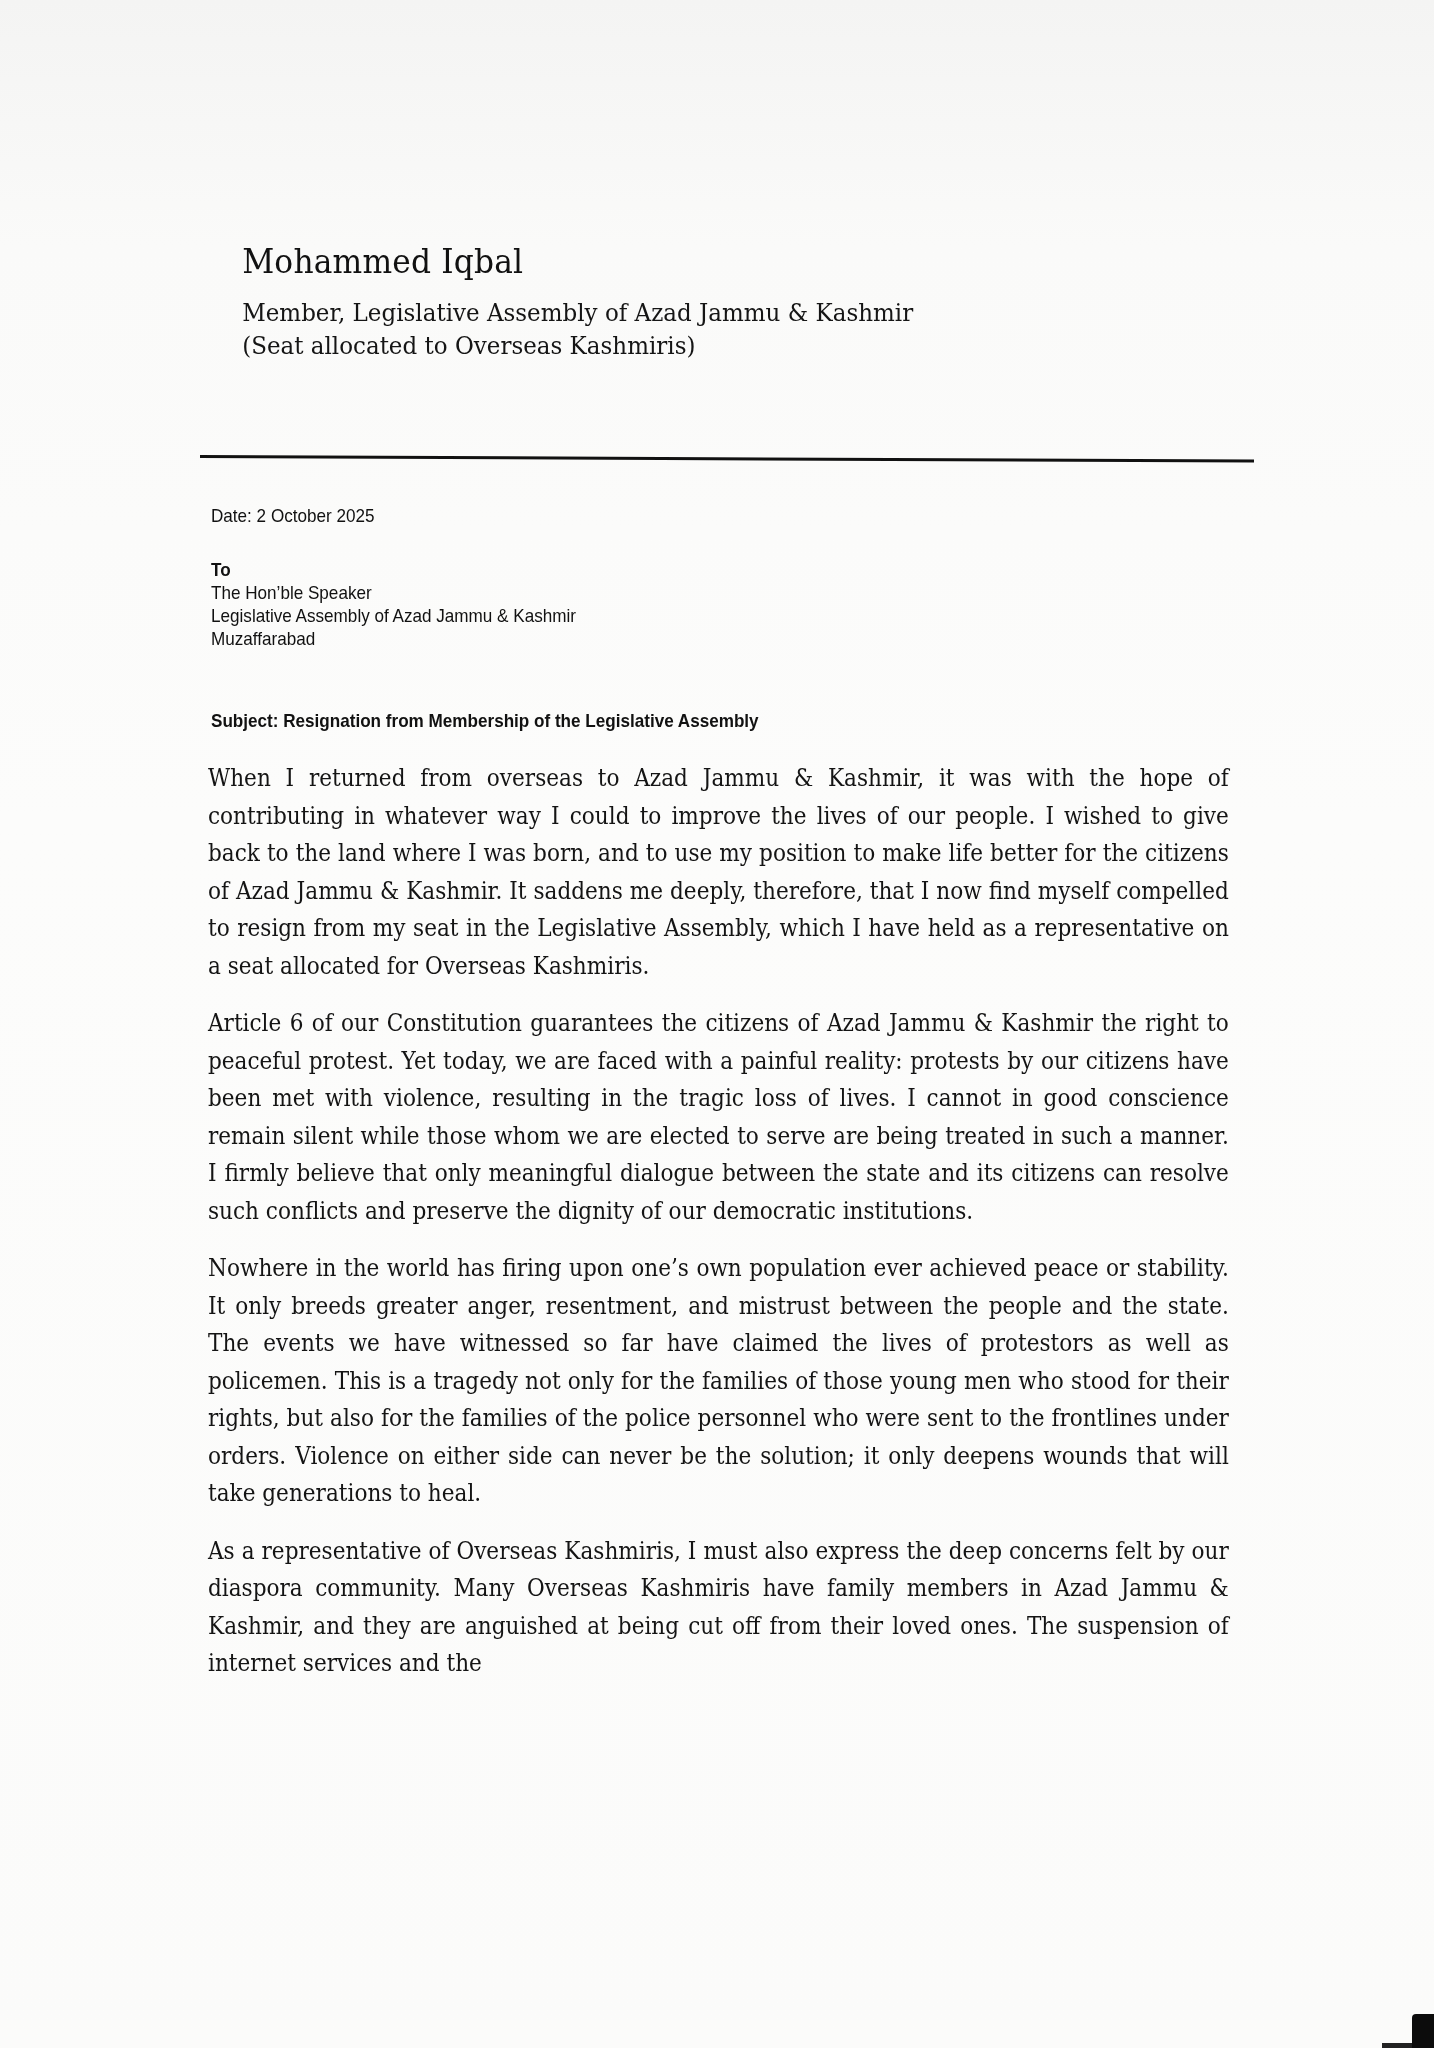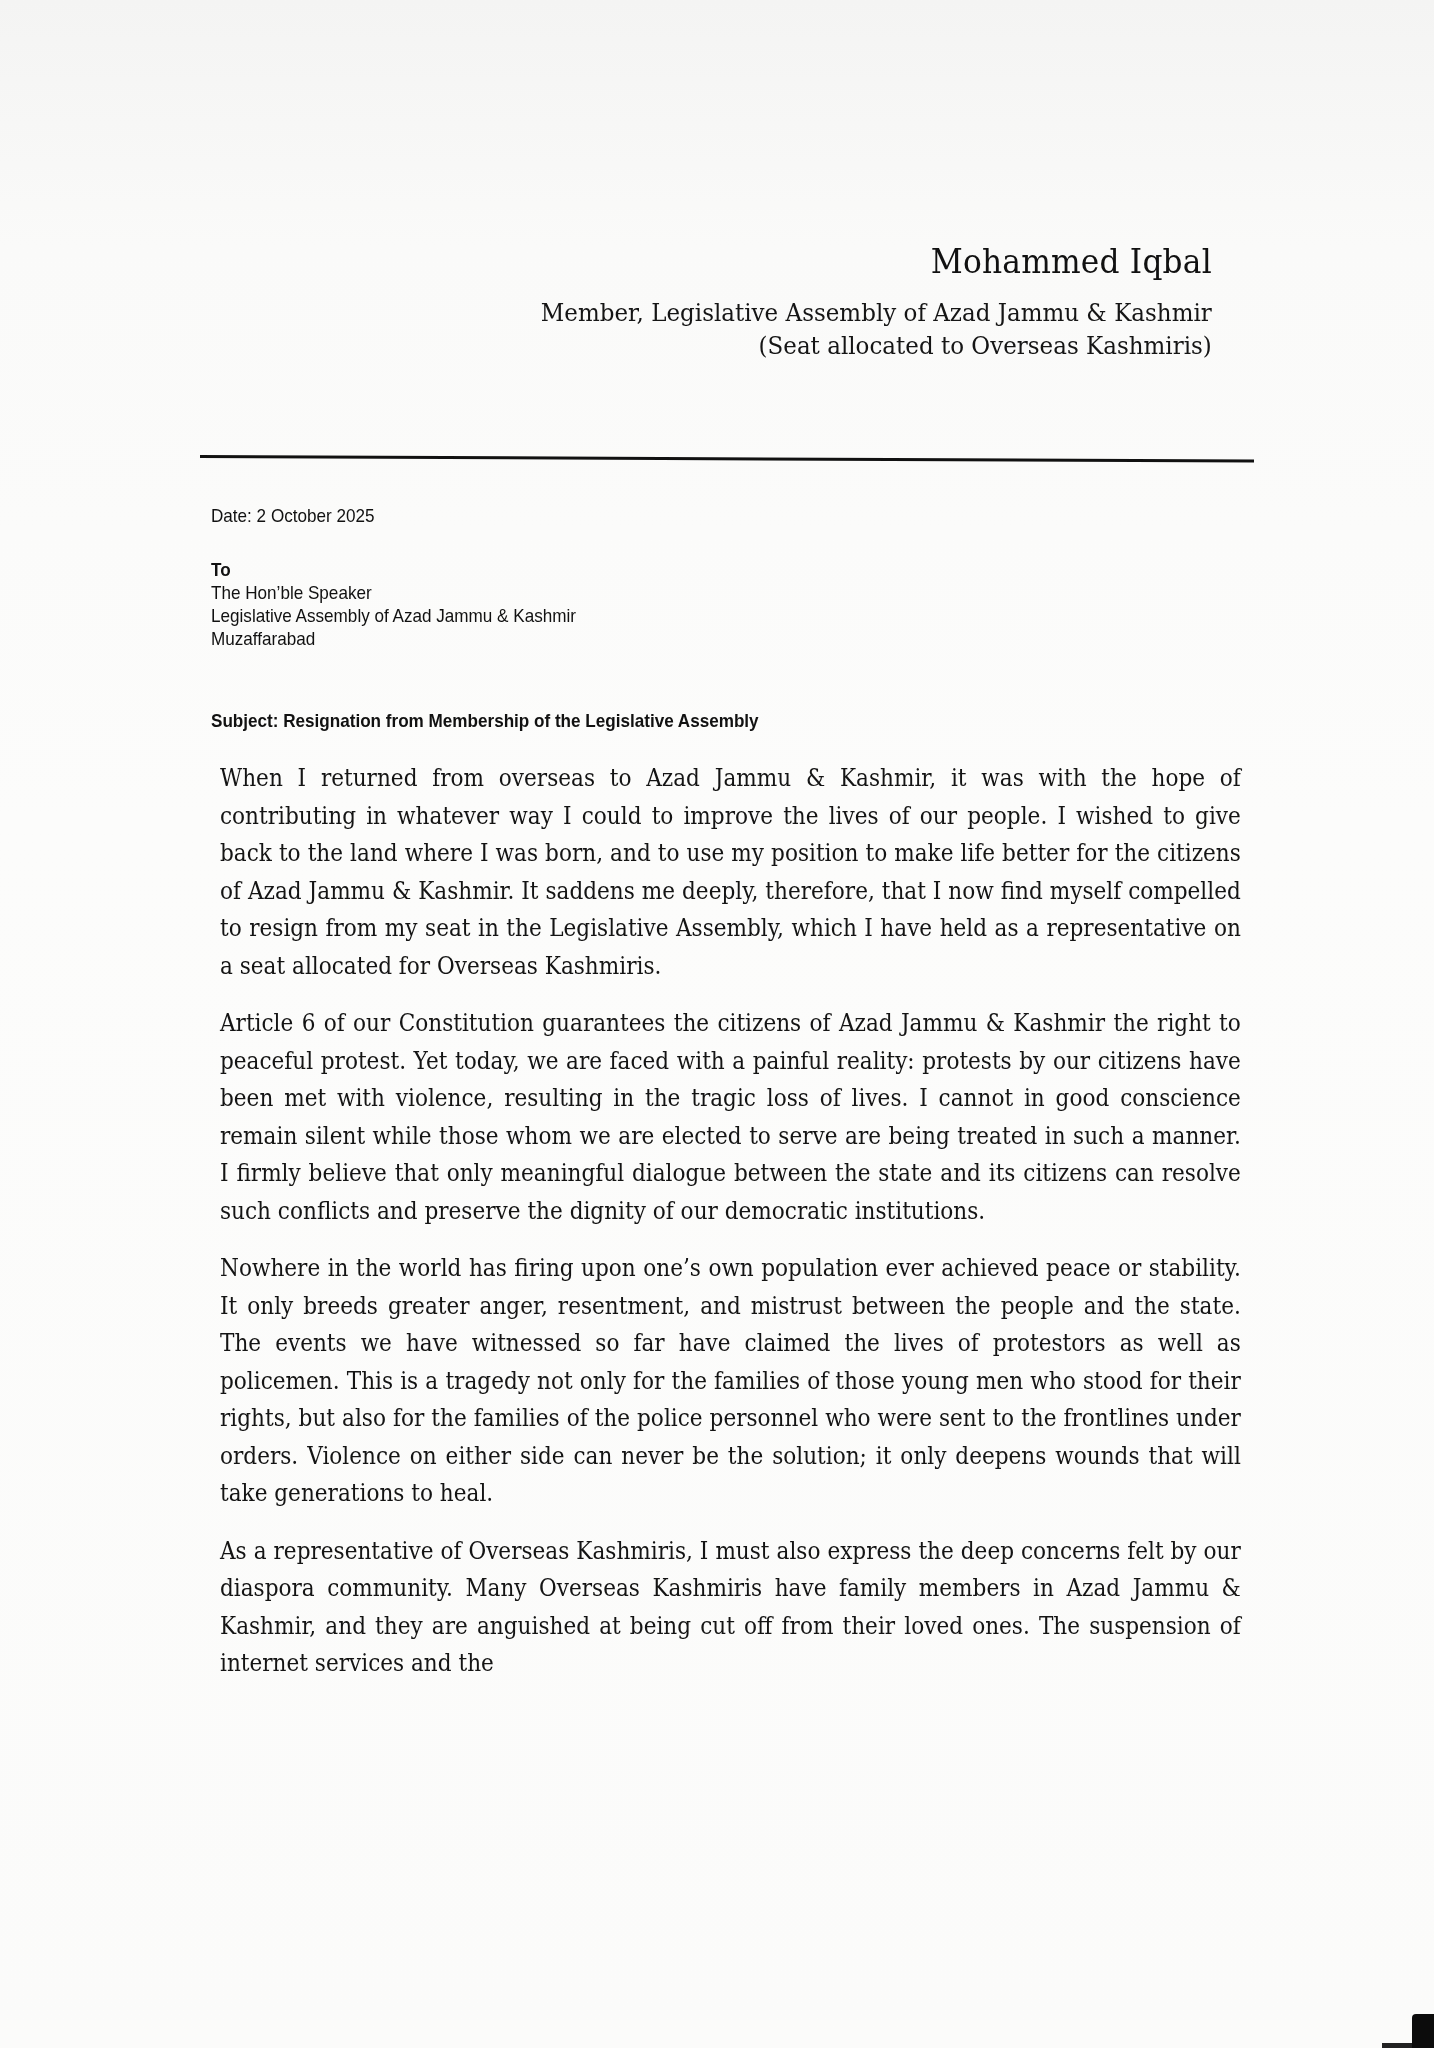--- a/index.html
+++ b/index.html
@@ -18,21 +18,21 @@
       position: absolute;
       left: 0; top: 0;
       width: 1434px; height: 2048px;
       background: linear-gradient(180deg, #f4f4f3 0%, #fafaf9 12%, #fcfcfb 40%, #fbfbfa 100%);
     }
     .header {
       position: absolute;
       left: 200px;
       width: 1054px;
       top: 236px;
-      text-align: right;
+      text-align: left;
       font-family: "DejaVu Serif", serif;
     }
     .header .name {
       font-size: 34px;
       line-height: 50px;
       color: #111;
       letter-spacing: 0.2px;
       transform: scaleX(0.92);
     }
     .header .role {
@@ -68,21 +68,20 @@
     .body-text {
       position: absolute;
       left: 208px;
       width: 1020px;
       top: 760px;
       font-family: "DejaVu Serif", serif;
       font-size: 24px;
       line-height: 37.5px;
       color: #141414;
       text-align: justify;
-      margin-left: 12px;
     }
     .body-text p {
       margin: 0 0 20px 0;
       transform: scaleX(0.9);
       transform-origin: left top;
       width: 111.2%;
     }
     .corner-mark {
       position: absolute;
       right: 0;

